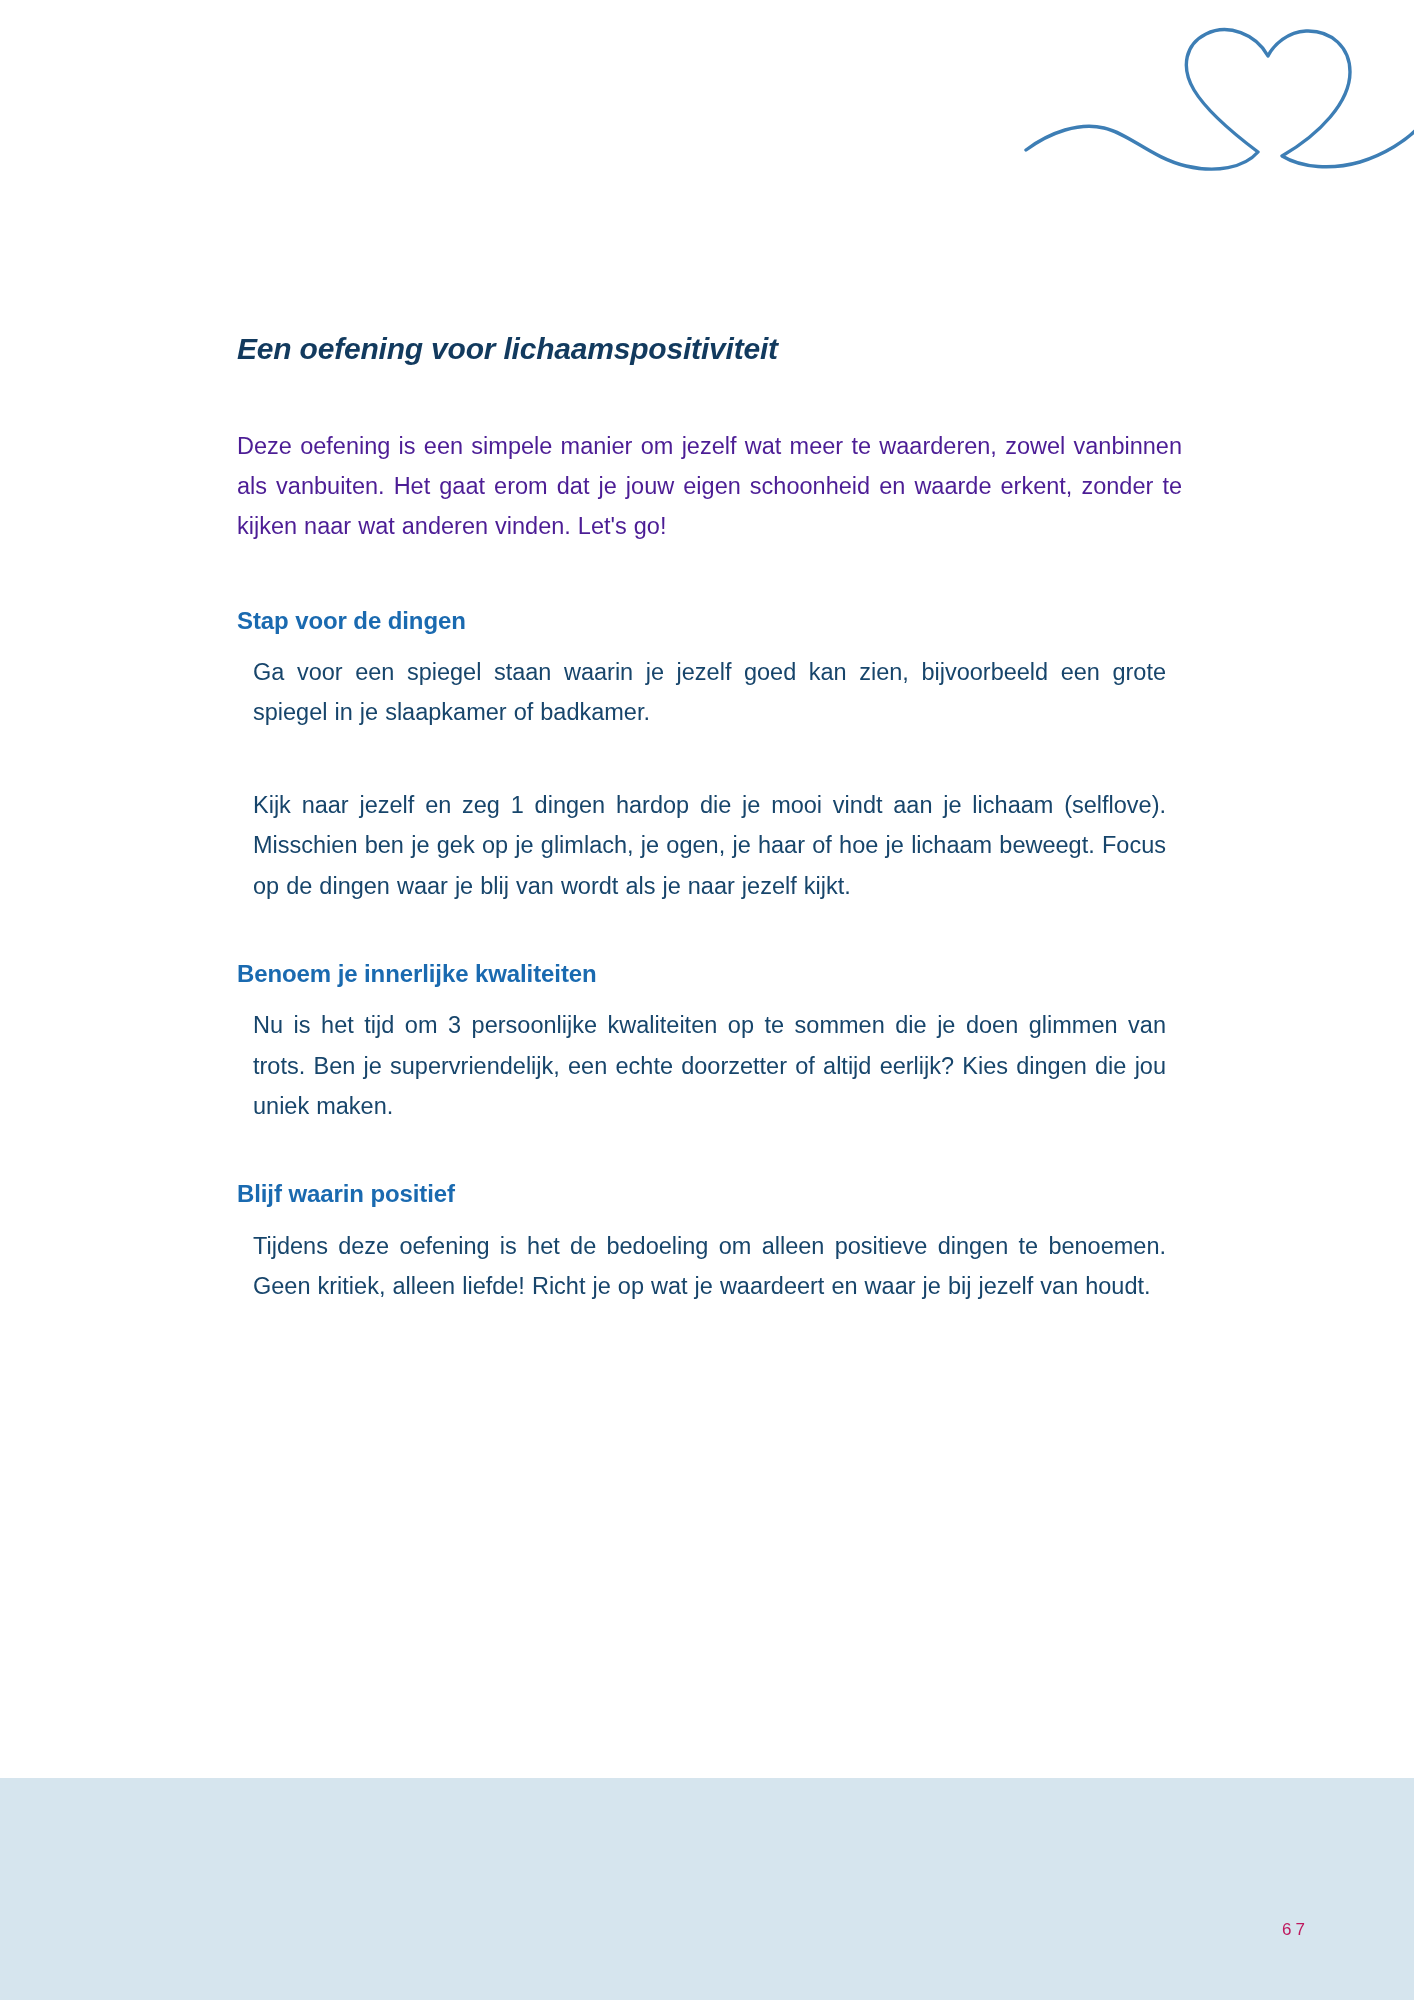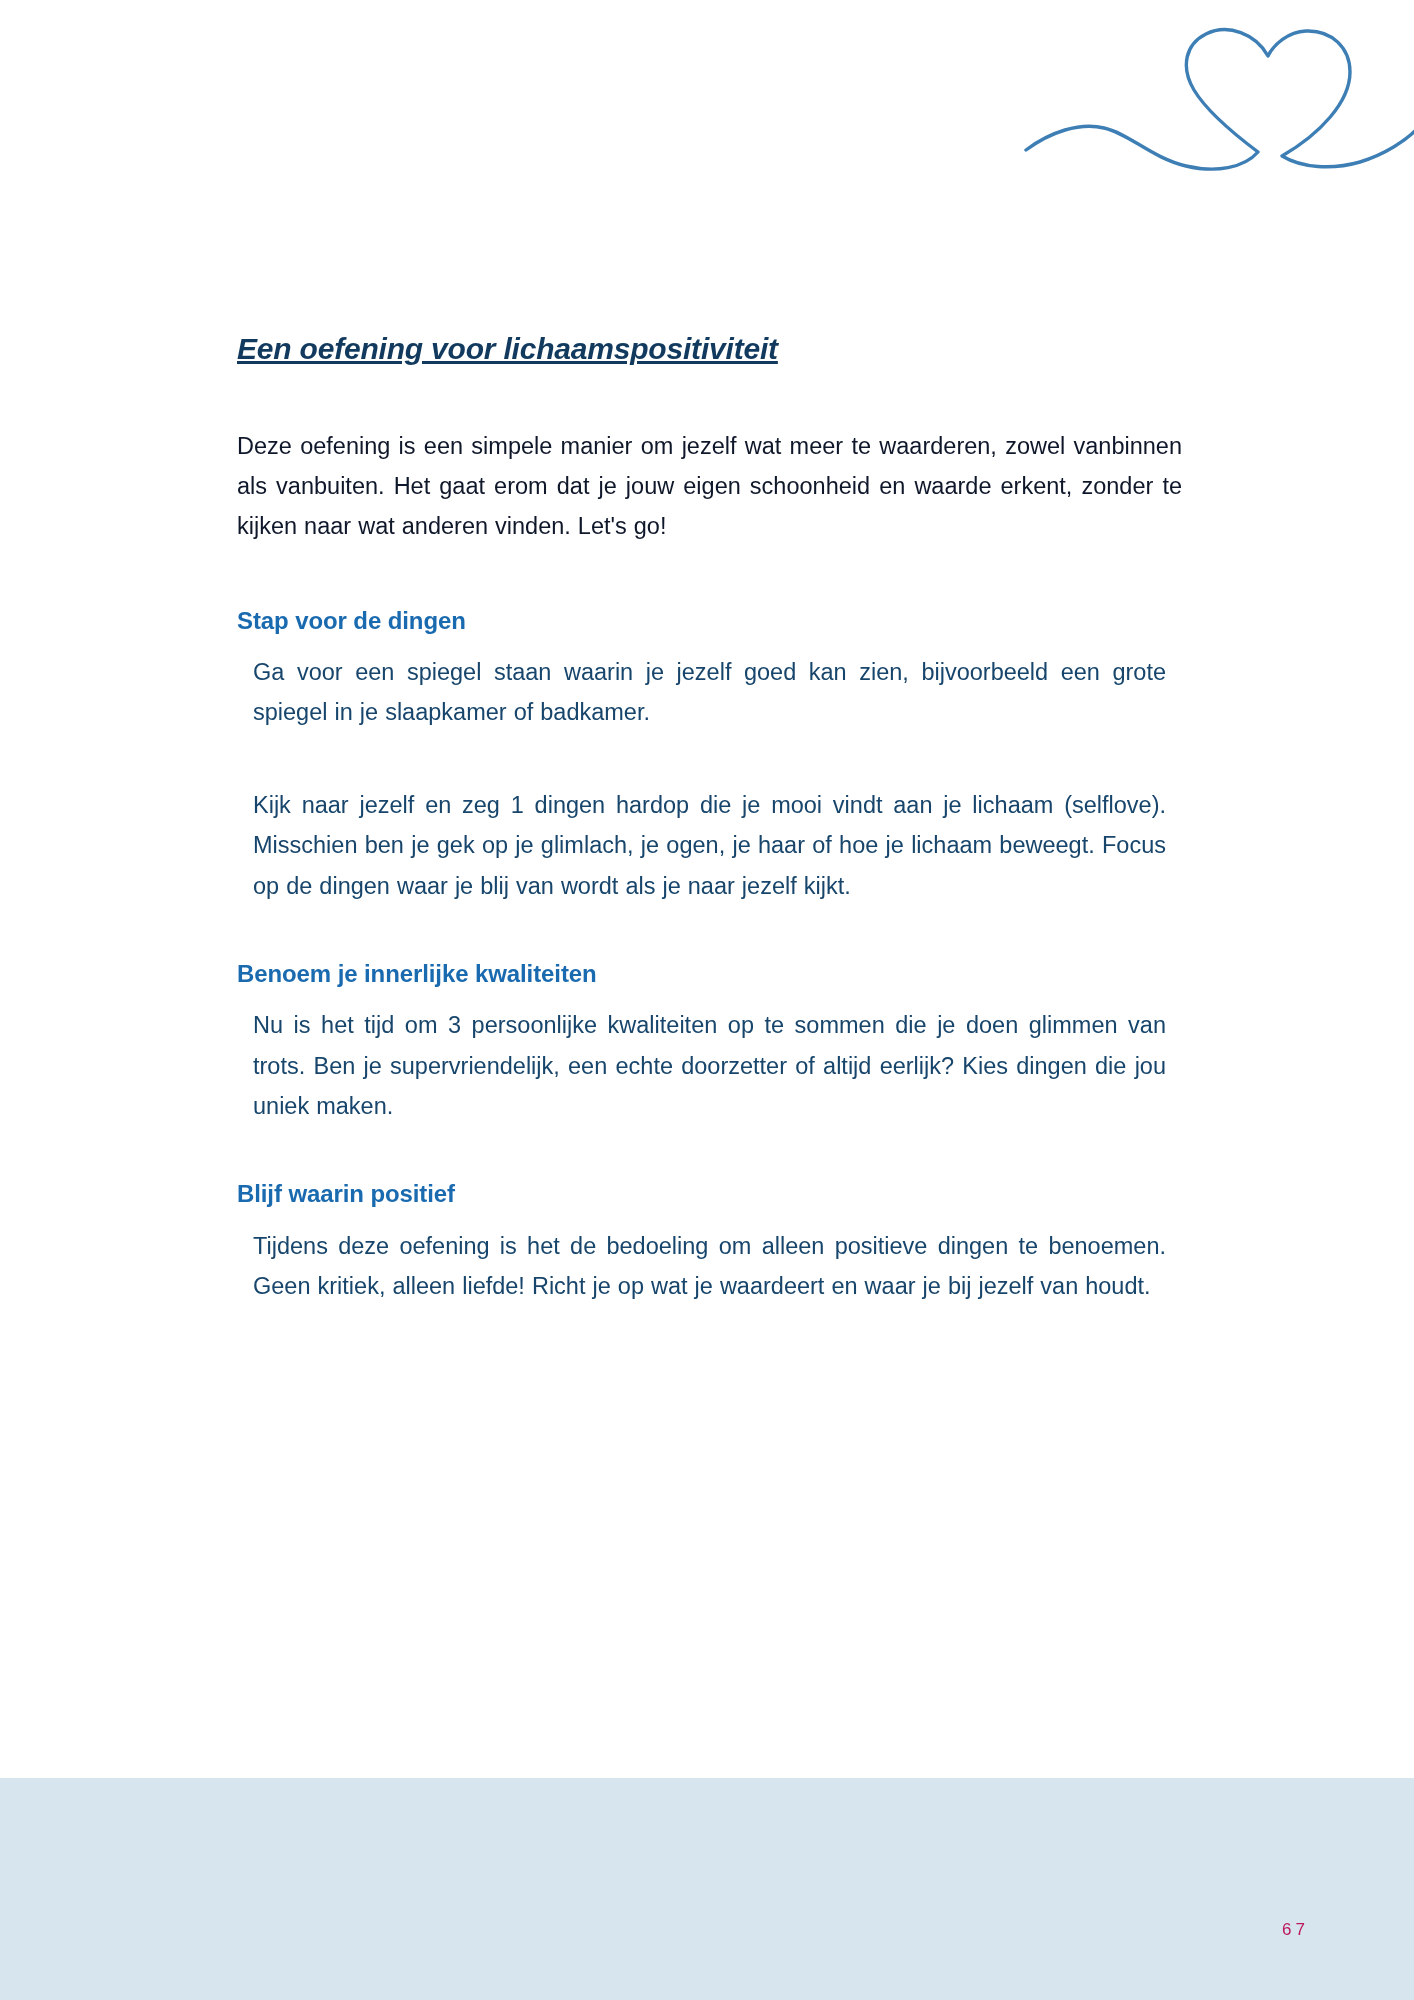--- a/index.html
+++ b/index.html
@@ -38,26 +38,25 @@
   }
 
   .doc-title {
     font-size: 30px;
     font-style: italic;
     font-weight: bold;
     color: #123a5e;
     letter-spacing: -0.2px;
     margin: 0 0 58px 0;
     line-height: 1.25;
-    text-decoration: underline;
   }
 
   .intro {
     font-size: 23.5px;
-    color: #0f172a;
+    color: #4c1d95;
     line-height: 1.72;
     text-align: justify;
     margin: 0 0 58px 0;
     word-spacing: 0.5px;
   }
 
   .section { margin: 0 0 52px 0; }
   .section:last-child { margin-bottom: 0; }
 
   .section-heading {

